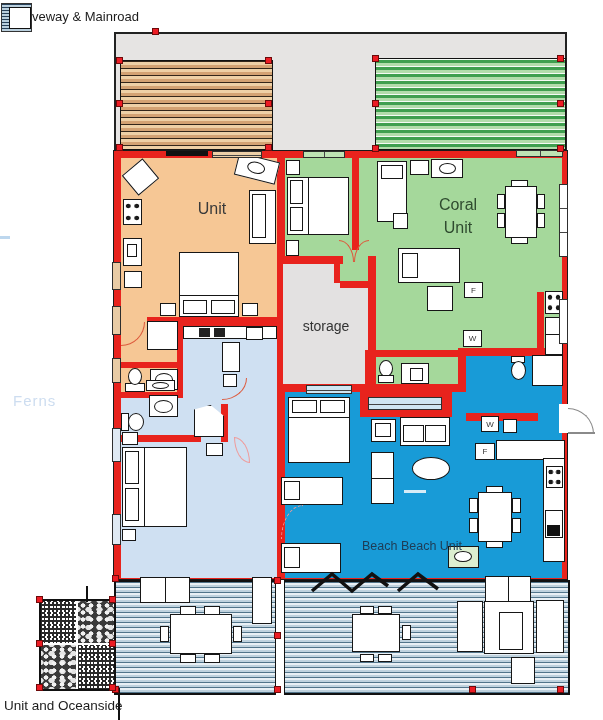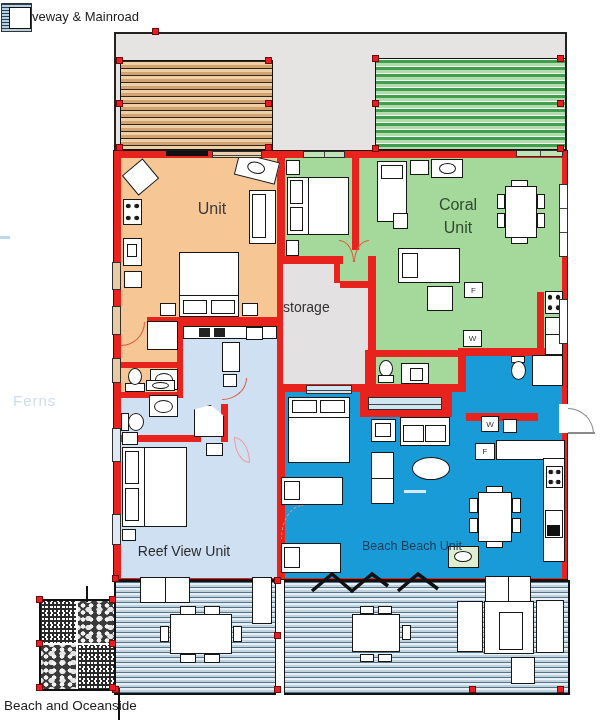--- a/index.html
+++ b/index.html
@@ -295,25 +295,24 @@
   <div class="abs" style="left:86px;top:586px;width:2px;height:16px;background:#111;z-index:9"></div>
   <div class="abs" style="left:118px;top:688px;width:2px;height:32px;background:#111;z-index:9"></div>
 
   <div class="lbl" style="left:134px;top:197px;width:156px;text-align:center;font-size:16px;line-height:23px;color:#3a3a3a">
     <span style="display:block">Unit</span>
   </div>
   <div class="lbl" style="left:408px;top:193px;width:100px;text-align:center;font-size:16px;line-height:23px;color:#2f4b2f">
     <span style="display:block">Coral</span>
     <span style="display:block">Unit</span>
   </div>
-  <div class="lbl" style="left:283px;top:299px;width:86px;text-align:left;font-size:14px;color:#333">storage</div>
-  <div class="lbl" style="left:128px;top:543px;width:112px;text-align:center;font-size:14px;color:#2b2b2b">Reef View Unit</div>
+  <div class="lbl" style="left:283px;top:318px;width:86px;text-align:center;font-size:14px;color:#333">storage</div>
   <div class="lbl" style="left:352px;top:539px;width:120px;text-align:center;font-size:12.5px;color:#1e3c55">Beach Beach Unit</div>
   <div class="lbl" style="left:13px;top:392px;font-size:15px;color:#cdddf0;letter-spacing:1px">Ferns</div>
-  <div class="lbl" style="left:4px;top:698px;font-size:13.5px;color:#1c1c1c">Beach and Oceanside</div>
+  <div class="lbl" style="left:4px;top:698px;font-size:13.5px;color:#1c1c1c">Unit and Oceanside</div>
 
   <div class="dot" style="left:152px;top:28px"></div>
   <div class="dot" style="left:116px;top:57px"></div>
   <div class="dot" style="left:265px;top:57px"></div>
   <div class="dot" style="left:116px;top:100px"></div>
   <div class="dot" style="left:265px;top:100px"></div>
   <div class="dot" style="left:116px;top:144px"></div>
   <div class="dot" style="left:265px;top:144px"></div>
   <div class="dot" style="left:372px;top:55px"></div>
   <div class="dot" style="left:557px;top:55px"></div>

